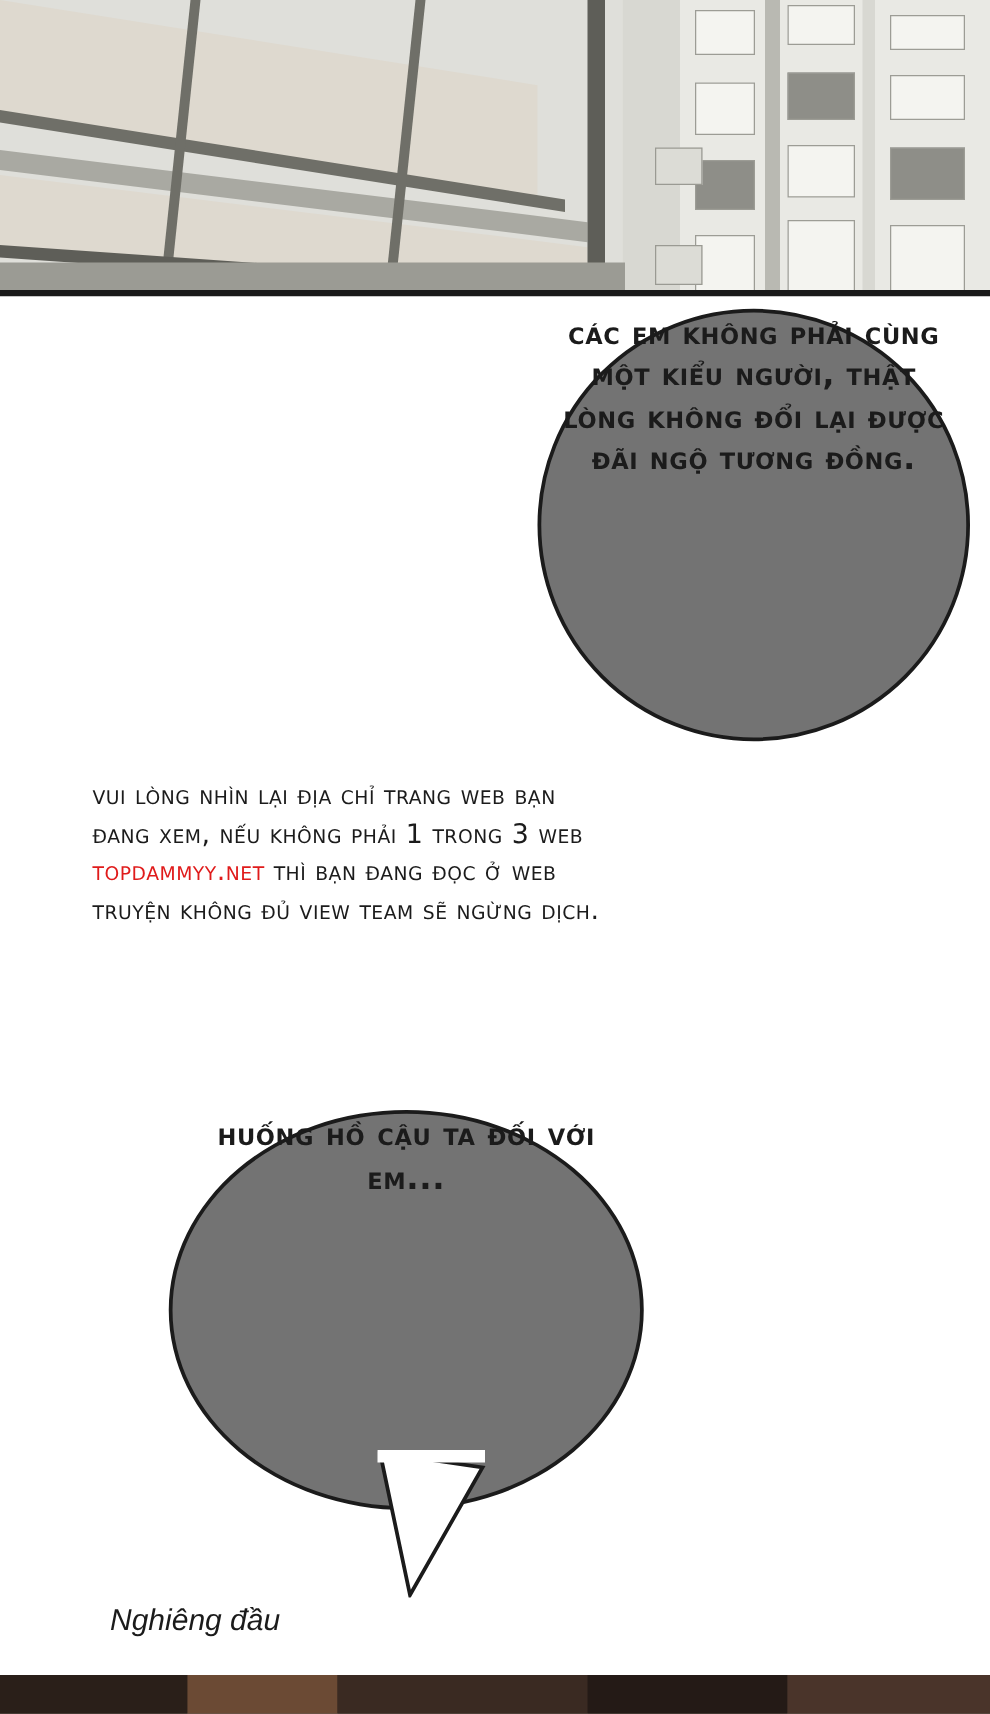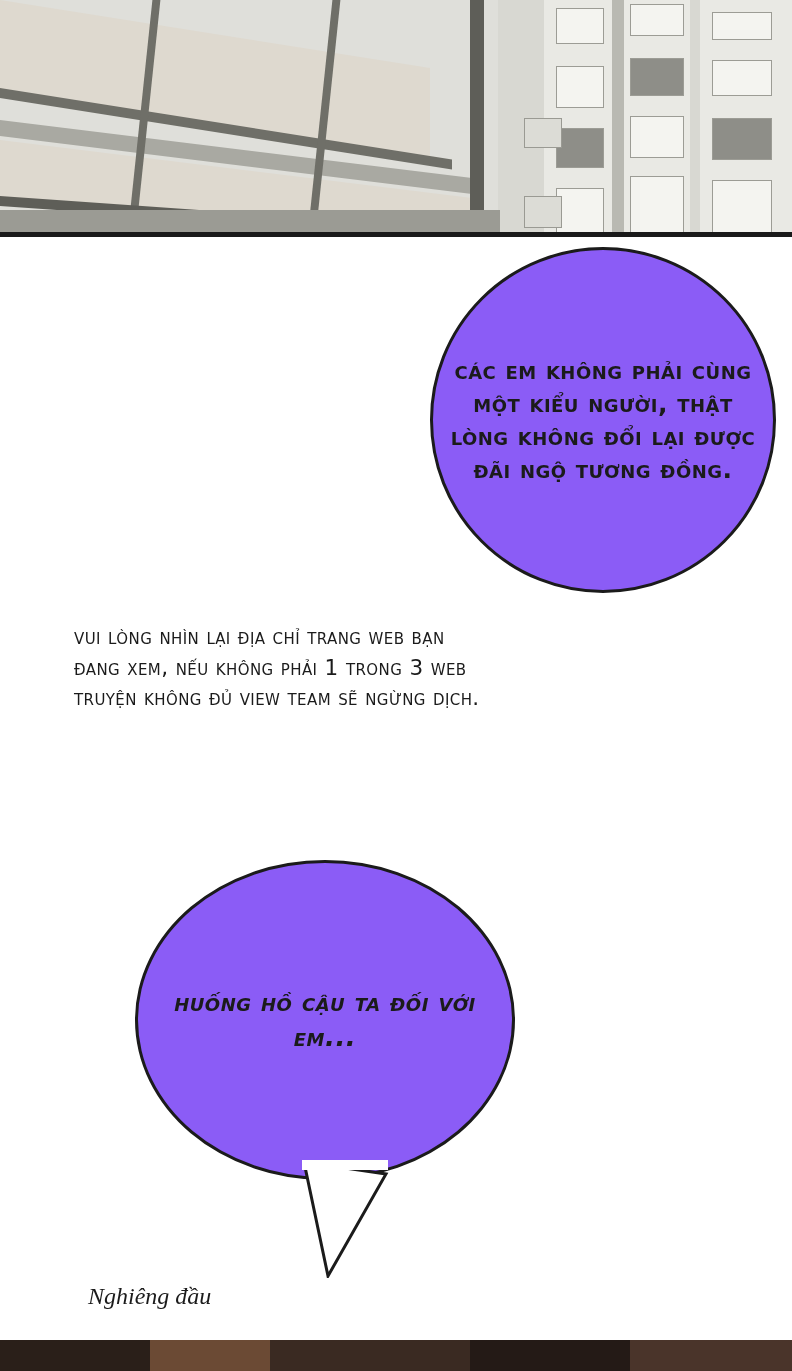--- a/index.html
+++ b/index.html
@@ -61,23 +61,22 @@
     left: 0; top: 232px;
     width: 792px; height: 5px;
     background: #1a1a1a;
   }
 
   
   .bubble {
     position: absolute;
     border: 3px solid #1b1b1b;
     border-radius: 50%;
-    background: #8b5cf6;
+    background: #737373;
     display: flex;
-    align-items: center;
     justify-content: center;
     box-sizing: border-box;
   }
   .bubble-text {
     text-align: center;
     font-family: "DejaVu Sans", sans-serif;
     font-weight: 700;
     color: #1b1b1b;
     letter-spacing: 0.5px;
     line-height: 1.33;
@@ -86,22 +85,22 @@
     padding: 0 16px;
   }
 
   #bubble-1 {
     left: 430px; top: 247px;
     width: 346px; height: 346px;
   }
   #bubble-1 .bubble-text { font-size: 25px; }
 
   #bubble-2 {
-    left: 135px; top: 860px;
-    width: 380px; height: 320px; font-style: italic;
+    left: 135px; top: 888px;
+    width: 380px; height: 320px;
   }
   #bubble-2 .bubble-text { font-size: 26px; }
 
   
   #bubble-2-tail {
     position: absolute;
     left: 300px; top: 1160px;
     width: 90px; height: 118px;
   }
 
@@ -119,21 +118,21 @@
     text-transform: lowercase;
     letter-spacing: 0.4px;
   }
   .red   { color: #e01b1b; }
   .green { color: #1f9d3a; }
 
   
   #caption {
     position: absolute;
     left: 88px; top: 1283px;
-    font-family: Liberation Serif, serif;
+    font-family: Liberation Sans, sans-serif;
     font-style: italic;
     font-size: 24px;
     color: #1b1b1b;
   }
 
   
   #panel-bottom {
     position: absolute;
     left: 0; top: 1340px;
     width: 792px; height: 31px;
@@ -184,20 +183,23 @@
 </div>
 <div id="panel-photo-border"></div>
 
 <div id="bubble-1" class="bubble">
   <div class="bubble-text">Các em không phải cùng một kiểu người, thật lòng không đổi lại được đãi ngộ tương đồng.</div>
 </div>
 
 <div id="notice">
   <div>Vui lòng nhìn lại địa chỉ trang web bạn</div>
   <div>đang xem, nếu không phải 1 trong 3 web</div>
+  <div>
+    <span class="red">topdammyy.net</span><span> thì bạn đang đọc ở web</span>
+  </div>
   <div>truyện không đủ view team sẽ ngừng dịch.</div>
 </div>
 
 <div id="bubble-2" class="bubble">
   <div class="bubble-text">Huống hồ cậu ta đối với em...</div>
 </div>
 <svg id="bubble-2-tail" viewBox="0 0 90 118">
   <polygon points="4,2 86,14 28,116" fill="#ffffff" stroke="#1b1b1b" stroke-width="3"></polygon>
   <rect x="2" y="0" width="86" height="10" fill="#ffffff"></rect>
 </svg>

